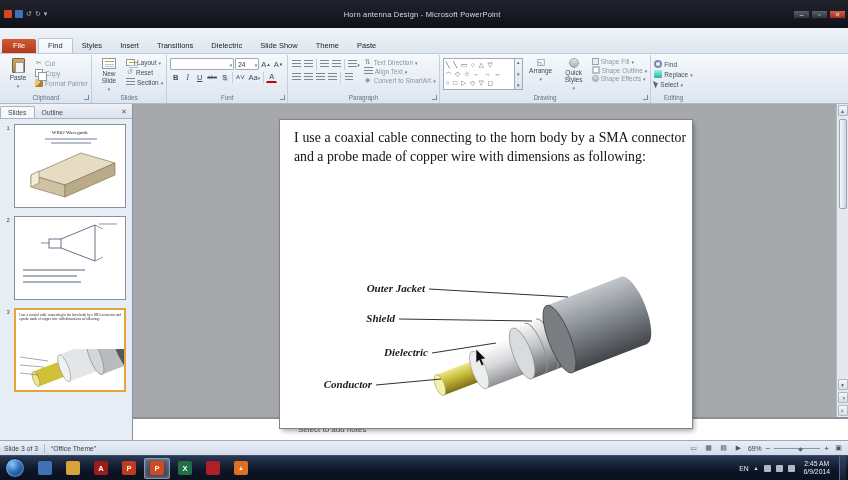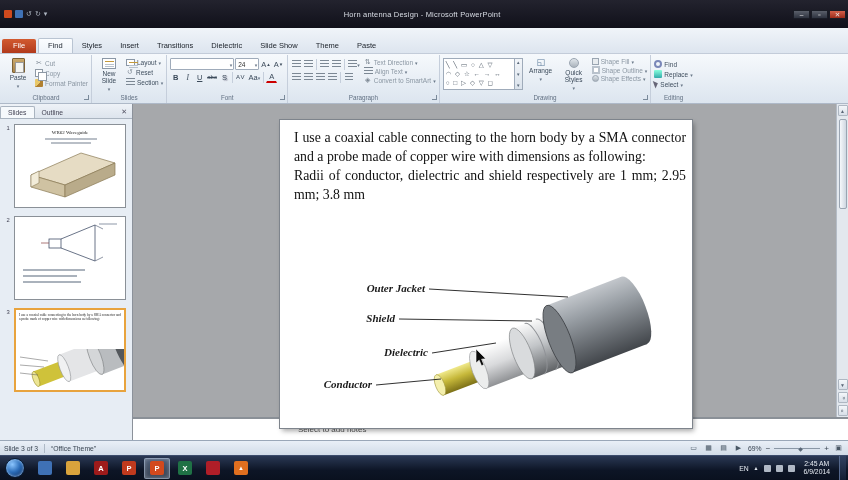--- a/index.html
+++ b/index.html
@@ -444,21 +444,20 @@
 
       </div>
     </div>
 
     <div class="maincol">
       <div class="canvas">
 
         <div class="slide">
           <div class="slidetext">
             <div>I use a coaxial cable connecting to the horn body by a SMA connector and a probe made of copper wire with dimensions as following:</div>
-            <div>Radii of conductor, dielectric and shield respectively are 1 mm; 2.95 mm; 3.8 mm</div>
           </div>
 
           <svg class="cablefig" width="392" height="160" viewBox="0 0 392 160">
             <defs>
               <linearGradient id="gCond" x1="0" y1="0" x2="0" y2="1">
                 <stop offset="0" stop-color="#f0e98c"></stop>
                   <stop offset="0.45" stop-color="#c6b83a"></stop>
                   <stop offset="1" stop-color="#7d7118"></stop>
               </linearGradient>
               <linearGradient id="gDiel" x1="0" y1="0" x2="0" y2="1">

